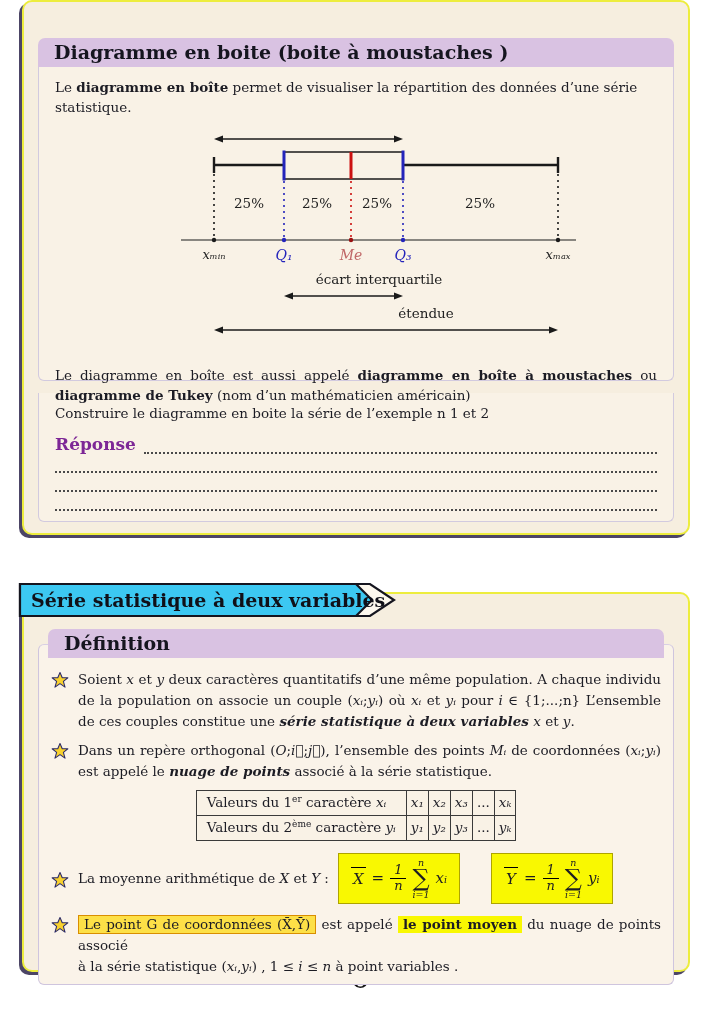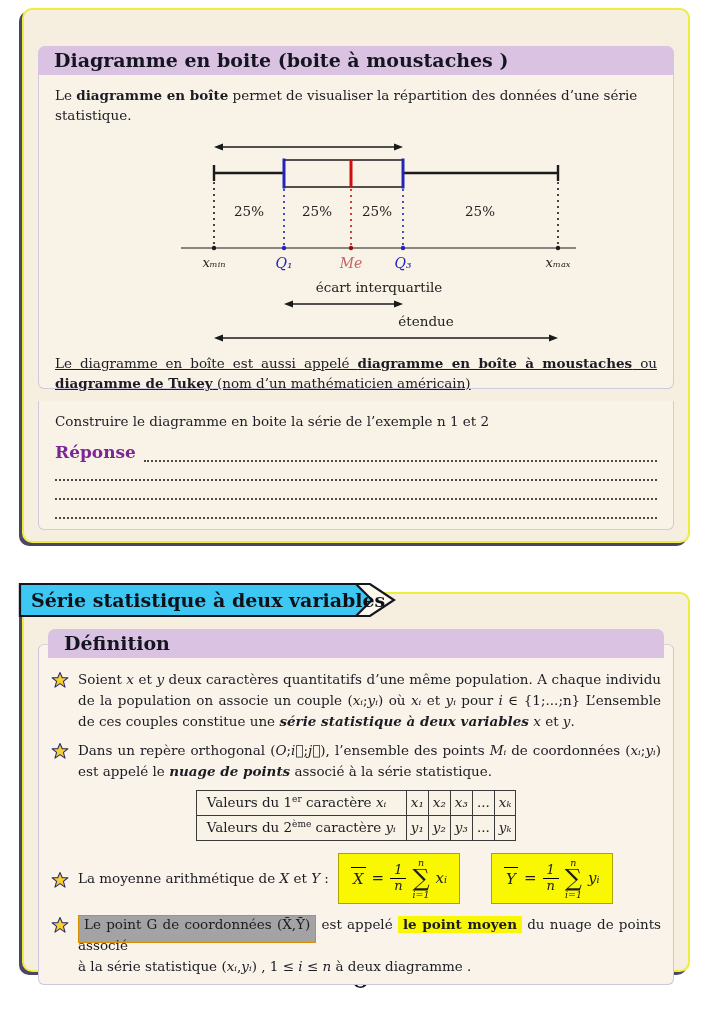--- a/index.html
+++ b/index.html
@@ -3,37 +3,37 @@
 <meta charset="utf-8">
 <style>
   html,body{margin:0;padding:0;background:#ffffff;}
   .page{position:relative;width:720px;height:1018px;background:#ffffff;
         font-family:"DejaVu Serif",serif;color:#1c1c24;overflow:hidden;}
 
   
   .frame{position:absolute;left:22px;width:668px;background:#f6eedf;
          border:2px solid #eded3e;border-radius:10px;
          box-shadow:-3px 3px 0 #4c4566;box-sizing:border-box;}
-  .frame1{top:8px;height:535px;}
+  .frame1{top:0;height:535px;}
   .frame2{top:592px;height:380px;}
 
   
   .card{margin:0 14px;}
   .card-header{background:#d9c2e2;border-radius:7px 7px 0 0;padding:3px 16px 4px;
                font-size:19px;font-weight:bold;color:#15151f;}
   .card-body{background:#f9f2e6;border:1px solid #d2cadf;border-top:none;
              border-radius:0 0 6px 6px;padding:10px 16px;font-size:13.5px;line-height:1.5;}
   p{margin:0;}
   .b{font-weight:bold;} .i{font-style:italic;} .bi{font-weight:bold;font-style:italic;}
   .sup{vertical-align:super;font-size:9px;}
 
   .cardA{margin-top:36px;}
   .cardB{margin-top:12px;}
   .bodyA{height:314px;box-sizing:border-box;}
-  .note{margin-top:1px;text-align:justify;text-decoration:underline;}
+  .note{margin-top:21px;text-align:justify;}
   .diagram-svg{display:block;margin:6px 0 0 -11px;}
 
   
   .answer-row{display:flex;align-items:flex-end;margin-top:12px;}
   .answer-label{font-size:17px;font-weight:bold;color:#7d2796;margin-right:8px;line-height:1.1;}
   .dotfill{flex:1;border-bottom:2px dotted #4a4a4a;height:13px;}
   .dotline{border-bottom:2px dotted #4a4a4a;height:17px;}
 
   
   .banner{position:absolute;left:-6px;top:-12px;width:382px;height:36px;}
@@ -63,21 +63,21 @@
   .frac{display:inline-flex;flex-direction:column;align-items:center;font-size:13px;
         font-style:italic;line-height:1.15;}
   .frac .num{border-bottom:1.1px solid #000;padding:0 4px;}
   .sum{display:inline-flex;flex-direction:column;align-items:center;line-height:1;
        font-size:9.5px;font-style:italic;}
   .sum .sigma{font-size:24px;font-style:normal;line-height:.95;}
   .arg{font-style:italic;}
 
   
   .prewrap{white-space:pre-wrap;}
-  .hl1{background:#a3a3a3;border:1.5px solid #d98e00;padding:0 5px 10px;}
+  .hl1{background:#fde047;border:1.5px solid #d98e00;padding:0 5px 1px;}
   .hl2{background:#f9f801;font-weight:bold;padding:0 5px 1px;}
 
   .page-number{position:absolute;top:960px;left:0;width:100%;text-align:center;
                font-size:30px;color:#111;}
 </style>
 </head>
 <body>
 
 <div class="page">
 
@@ -240,21 +240,21 @@
             </span>
             <span class="arg">yᵢ</span>
           </span>
         </div>
 
         <div class="bullet">
           <svg class="star" width="18" height="18" viewBox="0 0 24 24">
             <polygon points="12,2 15,9 22.5,9 16.5,13.8 18.7,21.5 12,16.8 5.3,21.5 7.5,13.8 1.5,9 9,9" fill="#f8d12e" stroke="#2a2a6a" stroke-width="1.4" stroke-linejoin="round"></polygon>
           </svg>
           <div class="bullet-text prewrap"><span class="hl1">Le point G de coordonnées (X̄,Ȳ)</span><span> est appelé </span><span class="hl2">le point moyen</span><span> du nuage de points associé
-</span><span>à la série statistique (</span><span class="i">xᵢ</span><span>,</span><span class="i">yᵢ</span><span>) , 1 ≤ </span><span class="i">i</span><span> ≤ </span><span class="i">n</span><span> à deux diagramme .</span></div>
+</span><span>à la série statistique (</span><span class="i">xᵢ</span><span>,</span><span class="i">yᵢ</span><span>) , 1 ≤ </span><span class="i">i</span><span> ≤ </span><span class="i">n</span><span> à point variables .</span></div>
         </div>
 
       </div>
     </div>
   </section>
 
   <div class="page-number">6</div>
 </div>
 
 </body></html>

